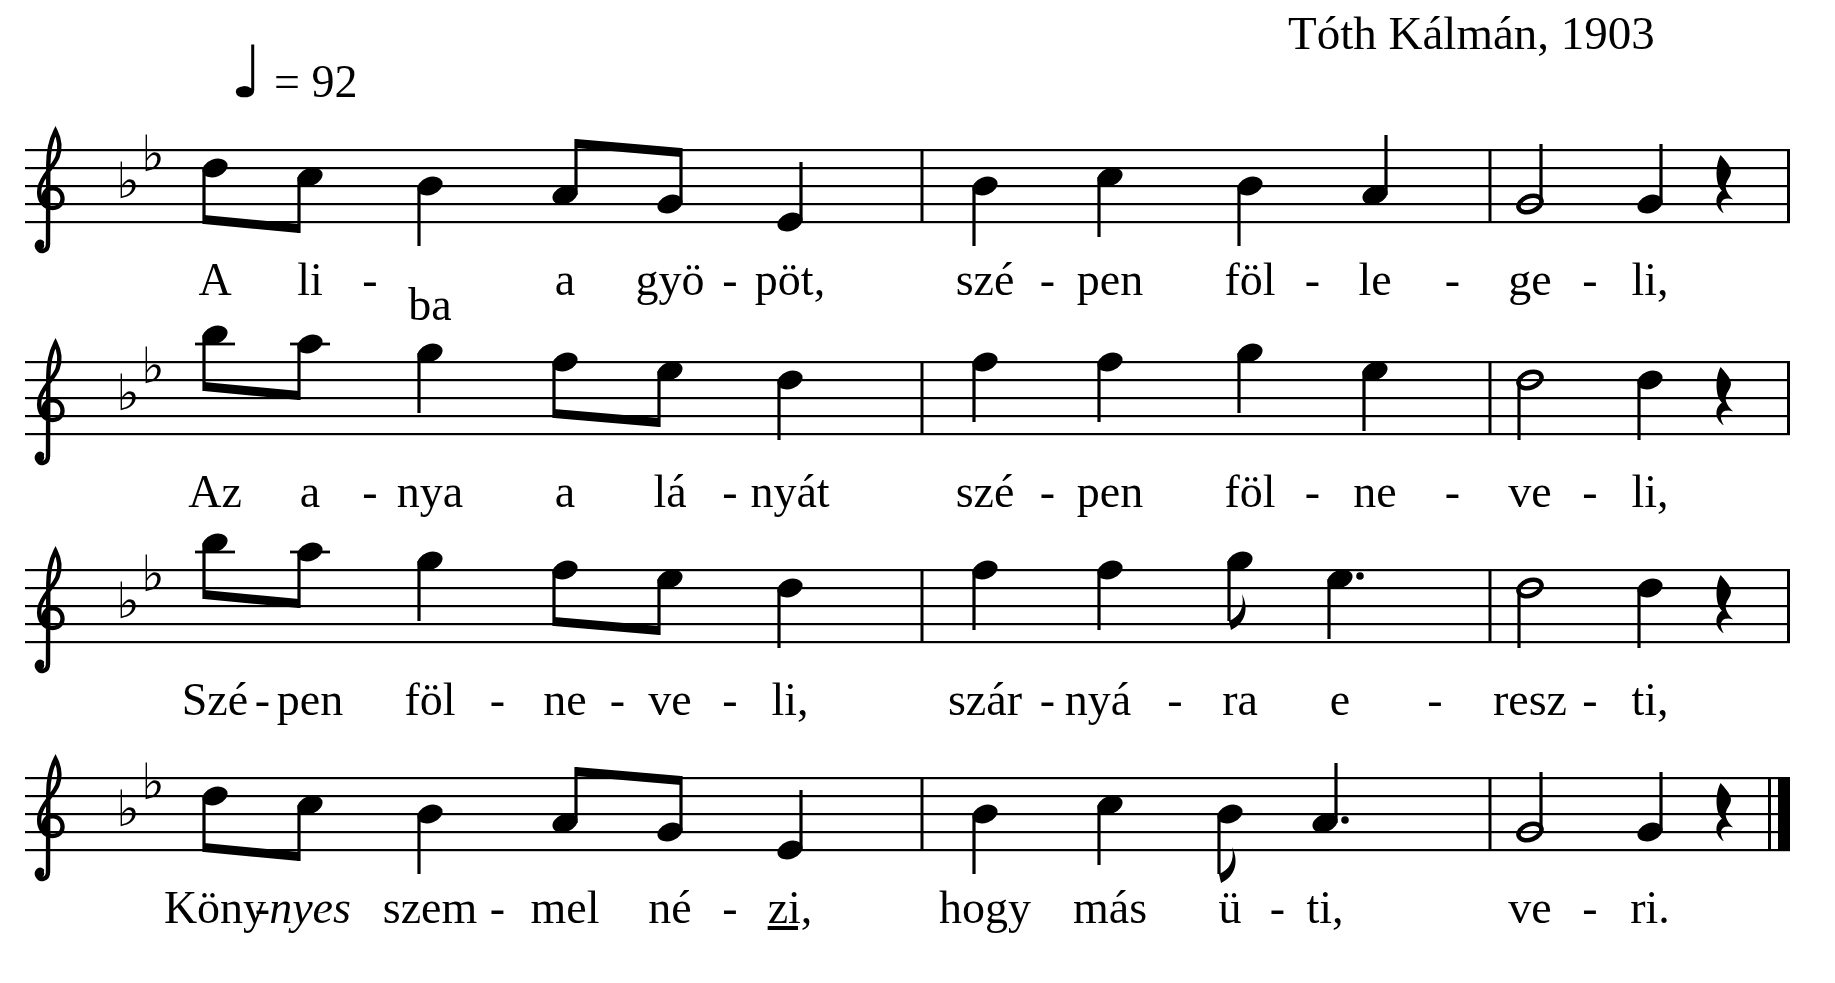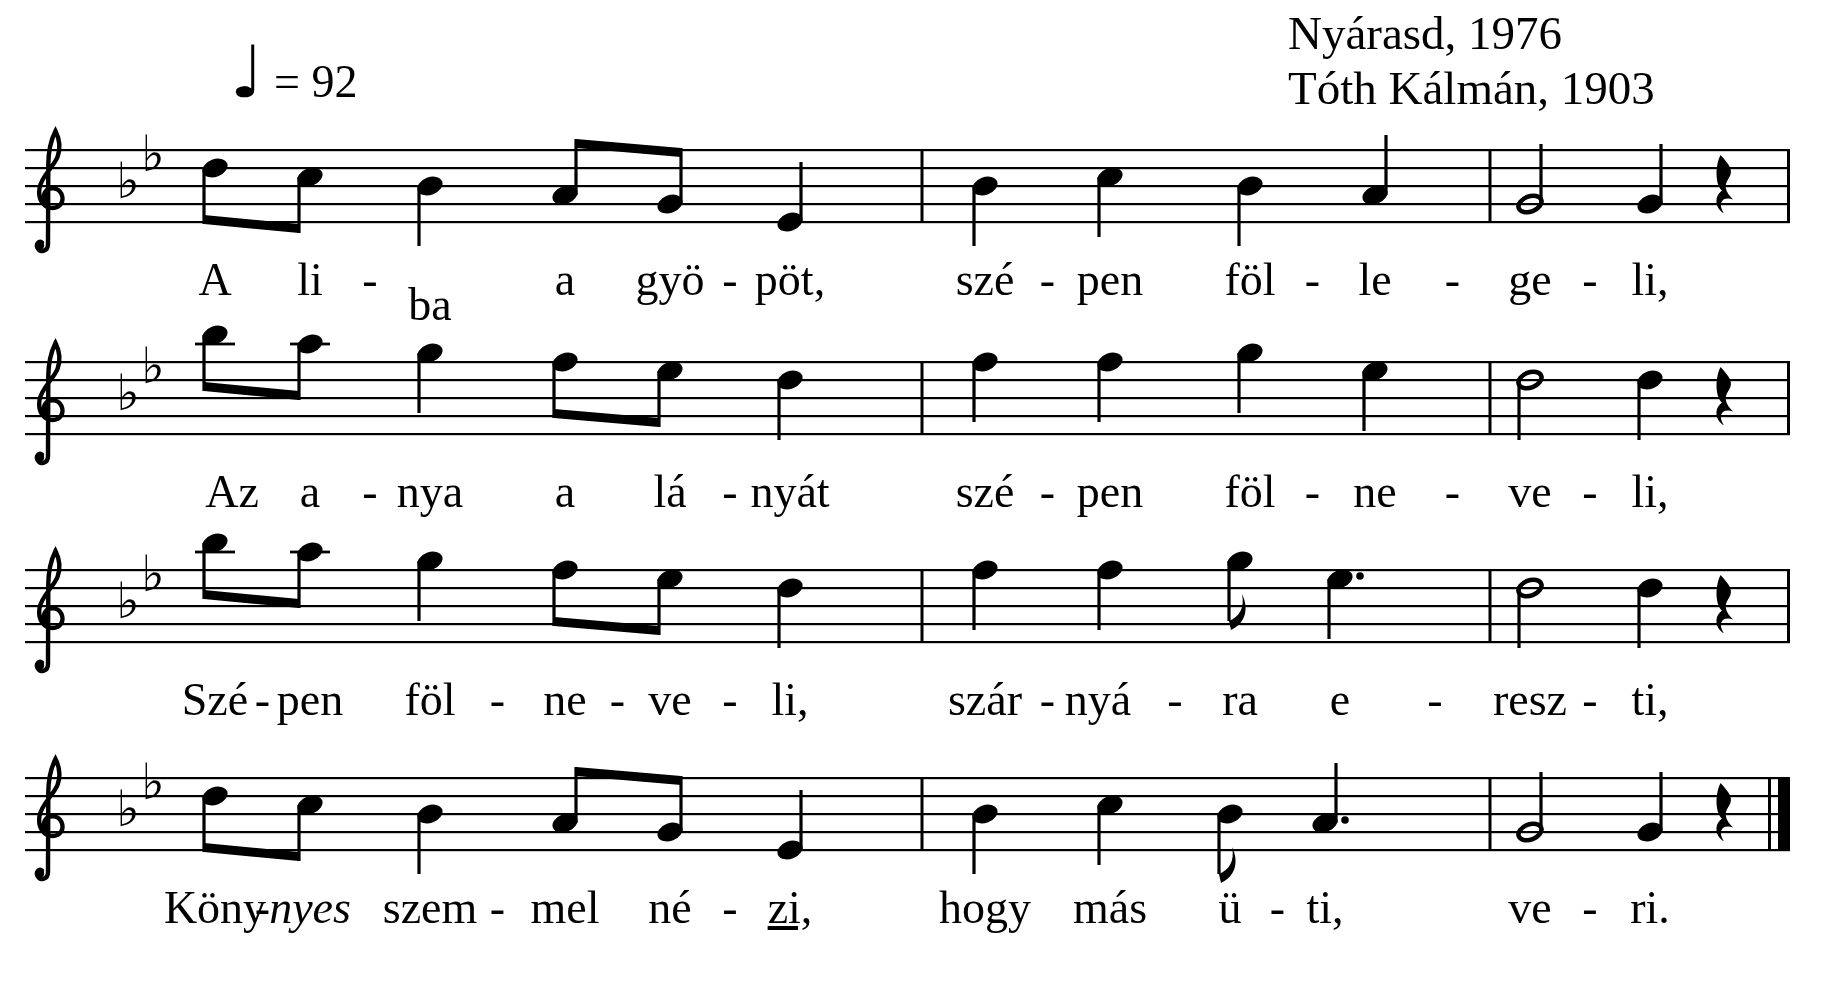--- a/index.html
+++ b/index.html
@@ -13,21 +13,20 @@
   .sys{position:absolute;left:0;width:1835px;height:210px;}
   .lyr{position:absolute;left:0;width:1835px;height:54px;font-size:46px;}
   .syl,.hyp{position:absolute;transform:translateX(-50%);white-space:nowrap;top:0;}
   svg text.flat{font-family:"DejaVu Sans",sans-serif;font-size:50px;}
 </style>
 </head>
 <body>
 
 <div id="page">
   <div id="attribution">
-    <div>Nyárasd, 1976</div>
     <div>Tóth Kálmán, 1903</div>
   </div>
   <div id="tempo">
     <span class="beat">♩</span><span class="val">= 92</span>
   </div>
   <div id="systems">
       <div class="sys" style="top: 80px;"><svg width="1835" height="210" viewBox="0 0 1835 210">
           <rect x="25" y="69" width="1765" height="2.2" fill="#000"></rect>
           <rect x="25" y="87" width="1765" height="2.2" fill="#000"></rect>
           <rect x="25" y="105" width="1765" height="2.2" fill="#000"></rect>
@@ -135,21 +134,21 @@
           <rect x="1362.4" y="79" width="3.2" height="60" fill="#000"></rect>
           <ellipse cx="1530" cy="88" rx="12" ry="7.6" fill="none" stroke="#000" stroke-width="4.6" transform="rotate(-21 1530 88)"></ellipse>
           <rect x="1517.4" y="88" width="3.2" height="60" fill="#000"></rect>
           <ellipse cx="1650" cy="88" rx="13" ry="8.8" fill="#000" transform="rotate(-21 1650 88)"></ellipse>
           <rect x="1637.4" y="88" width="3.2" height="60" fill="#000"></rect>
           <g transform="translate(1725,75) scale(1.25)" fill="#000">
             <path d="M-3.5,0 C3,7.5 7.5,12 3,18.5 C-1.5,25 0.5,29.5 6.5,35.5 C-2.5,33 -6,38.5 -1,46.5 C-8.5,42 -8.5,32.5 -2.5,28.5 C-8.5,22.5 -7.5,7 -3.5,0 Z"></path>
           </g>
         </svg></div>
       <div class="lyr" style="top: 465px;">
-        <span class="syl" style="left: 232px;">Az</span>
+        <span class="syl" style="left: 215px;">Az</span>
         <span class="syl" style="left: 310px;">a</span>
         <span class="hyp" style="left: 370px;">-</span>
         <span class="syl" style="left: 430px; text-align: center;">nya</span>
         <span class="syl" style="left: 565px;">a</span>
         <span class="syl" style="left: 670px;">lá</span>
         <span class="hyp" style="left: 730px;">-</span>
         <span class="syl" style="left: 790px;">nyát</span>
         <span class="syl" style="left: 985px;">szé</span>
         <span class="hyp" style="left: 1047.5px;">-</span>
         <span class="syl" style="left: 1110px;">pen</span>

